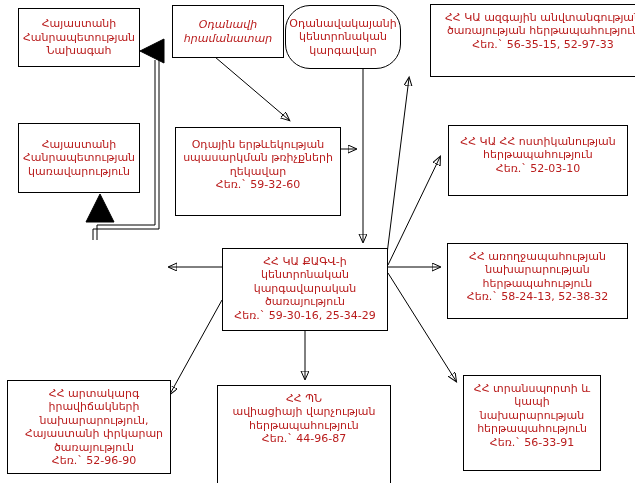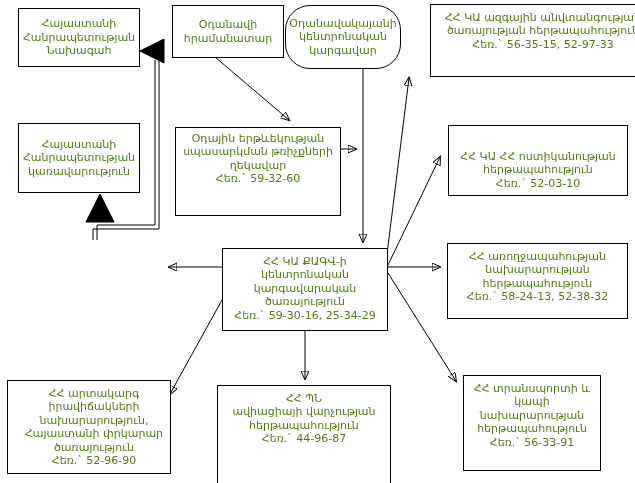--- a/index.html
+++ b/index.html
@@ -1,21 +1,21 @@
 <!DOCTYPE html>
 <html><head>
 <meta charset="utf-8">
 <style>
   html,body{margin:0;padding:0;background:#fff;}
   #canvas{
     position:relative;
     width:635px;height:483px;
     background:#fff;
     font-family:"DejaVu Sans",sans-serif;
-    color:#4d7c0f;
+    color:#b91c1c;
     overflow:hidden;
   }
   .node{
     position:absolute;
     border:1px solid #000;
     box-sizing:border-box;
     background:#fff;
     text-align:center;
     white-space:pre-line;
     font-size:11px;
@@ -67,44 +67,44 @@
   </svg>
 
   <div class="node vcenter" style="left:18px;top:8px;width:122px;height:59px;">Հայաստանի
 Հանրապետության
 Նախագահ</div>
 
   <div class="node vcenter" style="left:18px;top:123px;width:122px;height:70px;">Հայաստանի
 Հանրապետության
 կառավարություն</div>
 
-  <div class="node vcenter" style="left:172px;top:5px;width:112px;height:53px;">Օդանավի
+  <div class="node vcenter" style="left:172px;top:5px;width:112px;height:53px;font-style:italic;">Օդանավի
 հրամանատար</div>
 
   <div class="node vcenter" style="left:285px;top:5px;width:116px;height:64px;border-radius:25px;">Օդանավակայանի
 կենտրոնական
 կարգավար</div>
 
   <div class="node padtop" style="left:430px;top:4px;width:226px;height:73px;">ՀՀ ԿԱ ազգային անվտանգության
 ծառայության հերթապահություն
 Հեռ.` 56-35-15, 52-97-33</div>
 
-  <div class="node padtop" style="left:175px;top:127px;width:166px;height:89px;padding-top:4px;">Օդային երթևեկության
+  <div class="node padtop" style="left:175px;top:127px;width:166px;height:89px;padding-top:10px;">Օդային երթևեկության
 սպասարկման թռիչքների
 ղեկավար
 Հեռ.` 59-32-60</div>
 
   <div class="node padtop" style="left:222px;top:248px;width:166px;height:83px;">ՀՀ ԿԱ ՔԱԳՎ-ի
 կենտրոնական
 կարգավարական
 ծառայություն
 Հեռ.` 59-30-16, 25-34-29</div>
 
 
-  <div class="node padtop" style="left:448px;top:125px;width:180px;height:71px;padding-top:24px;">ՀՀ ԿԱ ՀՀ ոստիկանության
+  <div class="node padtop" style="left:448px;top:125px;width:180px;height:71px;padding-top:9px;">ՀՀ ԿԱ ՀՀ ոստիկանության
 հերթապահություն
 Հեռ.` 52-03-10</div>
 
   <div class="node padtop" style="left:447px;top:243px;width:181px;height:76px;text-align:center;">ՀՀ առողջապահության
 նախարարության
 հերթապահություն
 Հեռ.` 58-24-13, 52-38-32</div>
 
   <div class="node padtop" style="left:463px;top:375px;width:138px;height:96px;">ՀՀ տրանսպորտի և կապի
 նախարարության

